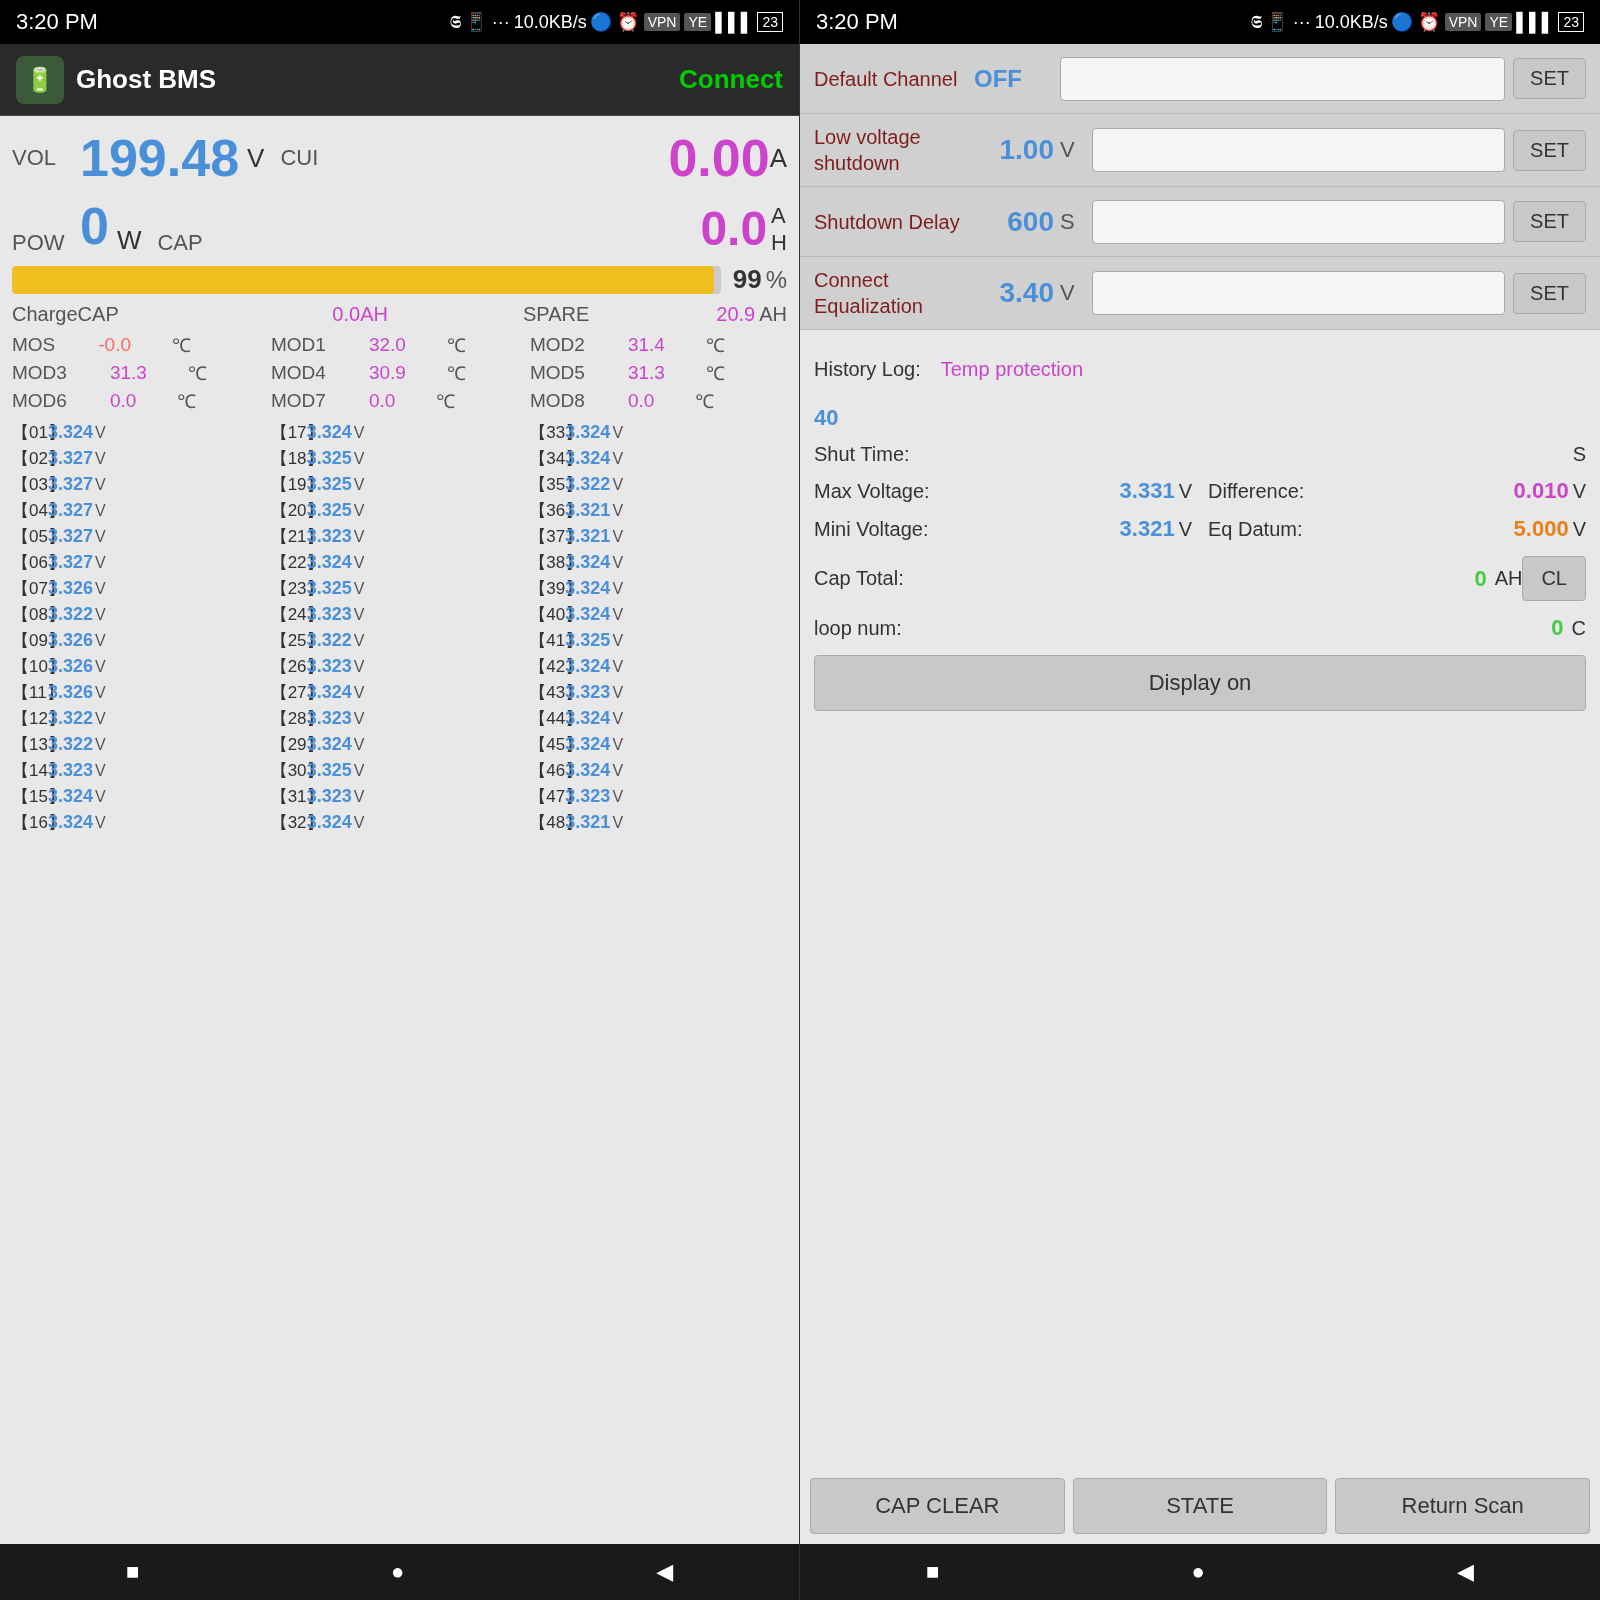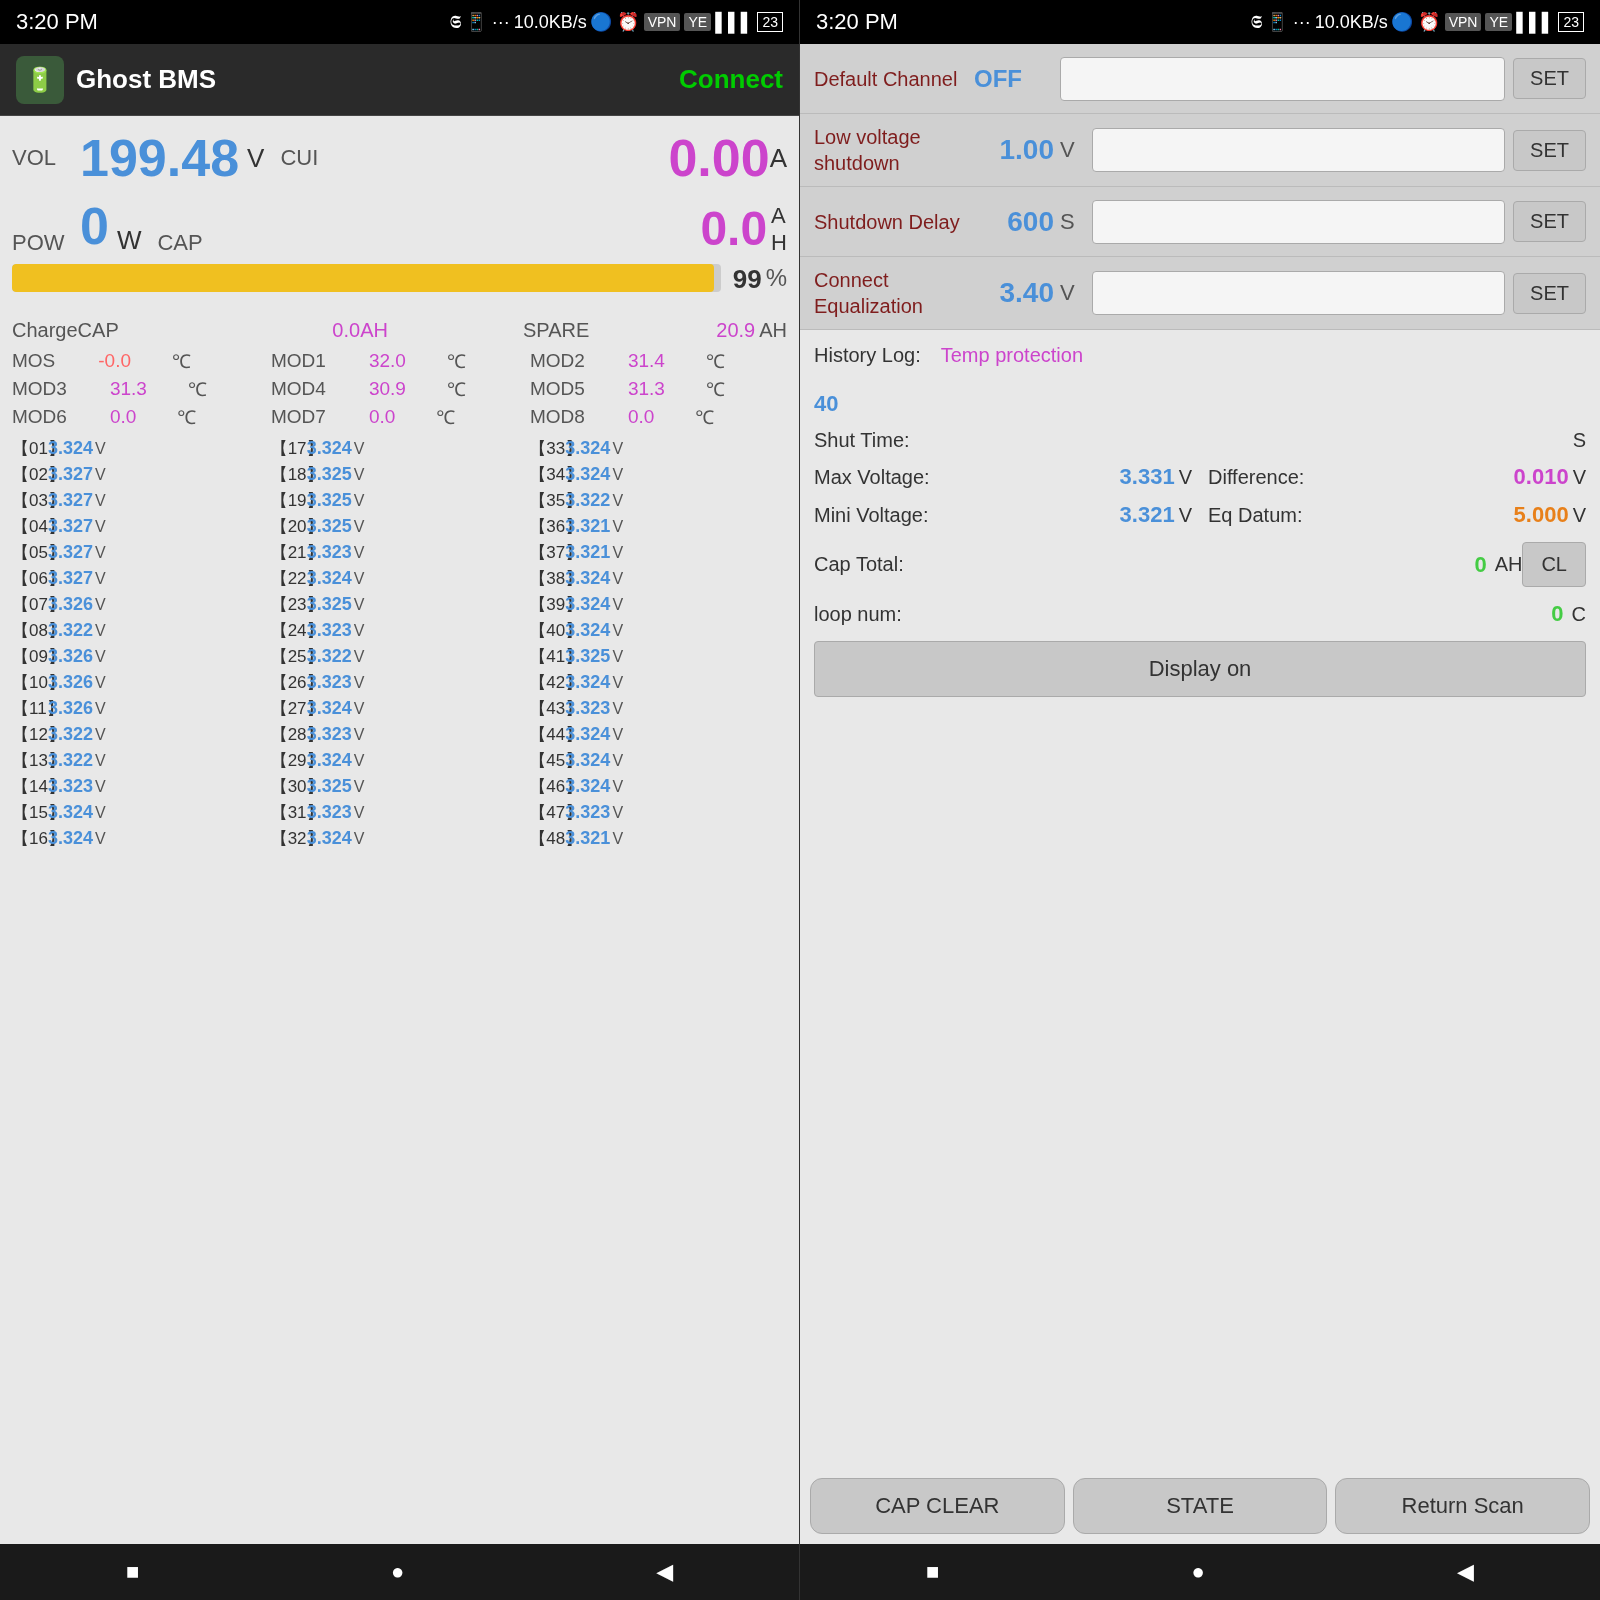--- a/index.html
+++ b/index.html
@@ -120,22 +120,22 @@
     .cap-unit-stacked {
       display: flex;
       flex-direction: column;
       font-size: 22px;
       color: #333;
       margin-left: 4px;
       line-height: 1.2;
     }
     .progress-row {
       display: flex;
-      align-items: flex-start;
-      margin-bottom: 24px;
+      align-items: center;
+      margin-bottom: 8px;
     }
     .progress-bar-bg {
       flex: 1;
       height: 28px;
       background: #ccc;
       border-radius: 4px;
       overflow: hidden;
       margin-right: 12px;
     }
     .progress-bar-fill {
@@ -272,21 +272,21 @@
       background: #c8c8c8;
       border: 1px solid #aaa;
       border-radius: 4px;
       padding: 8px 16px;
       font-size: 20px;
       color: #333;
       cursor: pointer;
       white-space: nowrap;
     }
     .history-section {
-      padding: 14px 14px 6px;
+      padding: 28px 14px 6px;
       background: #e8e8e8;
     }
     .history-row {
       display: flex;
       align-items: center;
       margin-bottom: 12px;
     }
     .history-label { color: #333; font-size: 20px; }
     .history-val { color: #cc44cc; font-size: 20px; margin-left: 20px; }
     .info-row {
@@ -320,21 +320,21 @@
       display: flex;
       gap: 8px;
       padding: 10px 10px;
       background: #e8e8e8;
       margin-top: auto;
     }
     .bottom-btn {
       flex: 1;
       background: #c8c8c8;
       border: 1px solid #aaa;
-      border-radius: 12px;
+      border-radius: 4px;
       padding: 14px 20px;
       font-size: 22px;
       color: #333;
       cursor: pointer;
       text-align: center;
     }
     .display-on-btn {
       background: #c8c8c8;
       border: 1px solid #aaa;
       border-radius: 4px;

